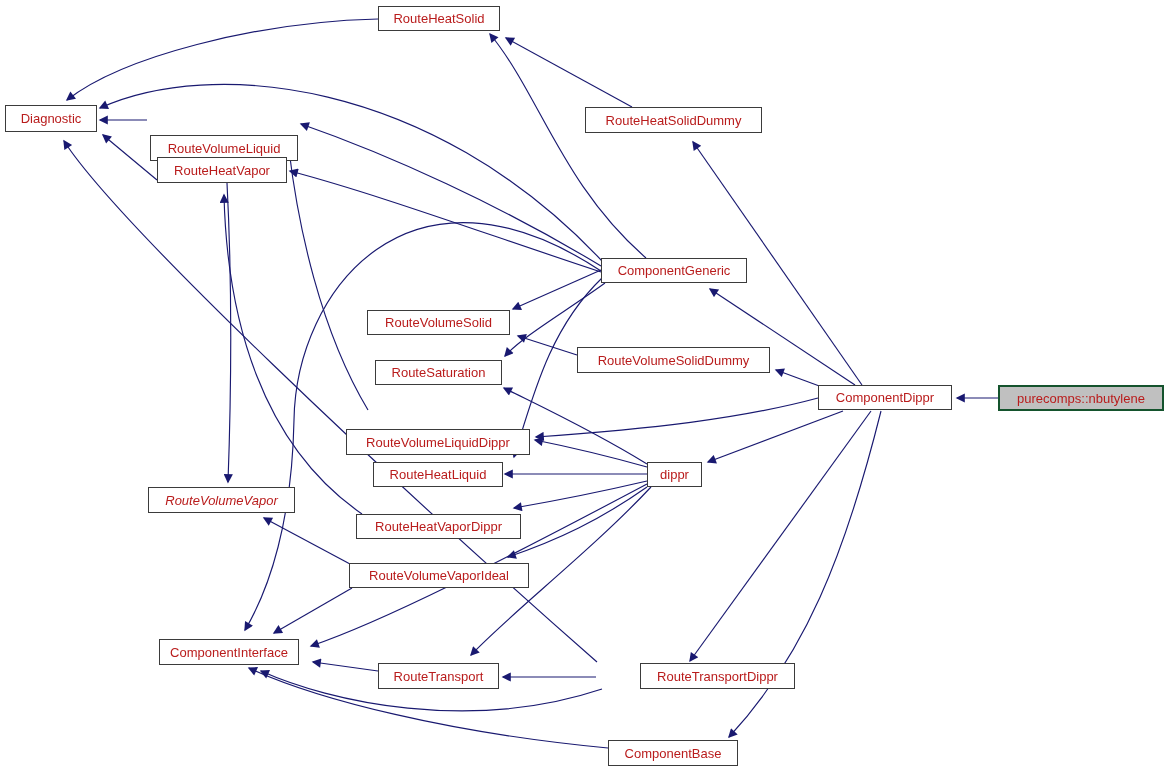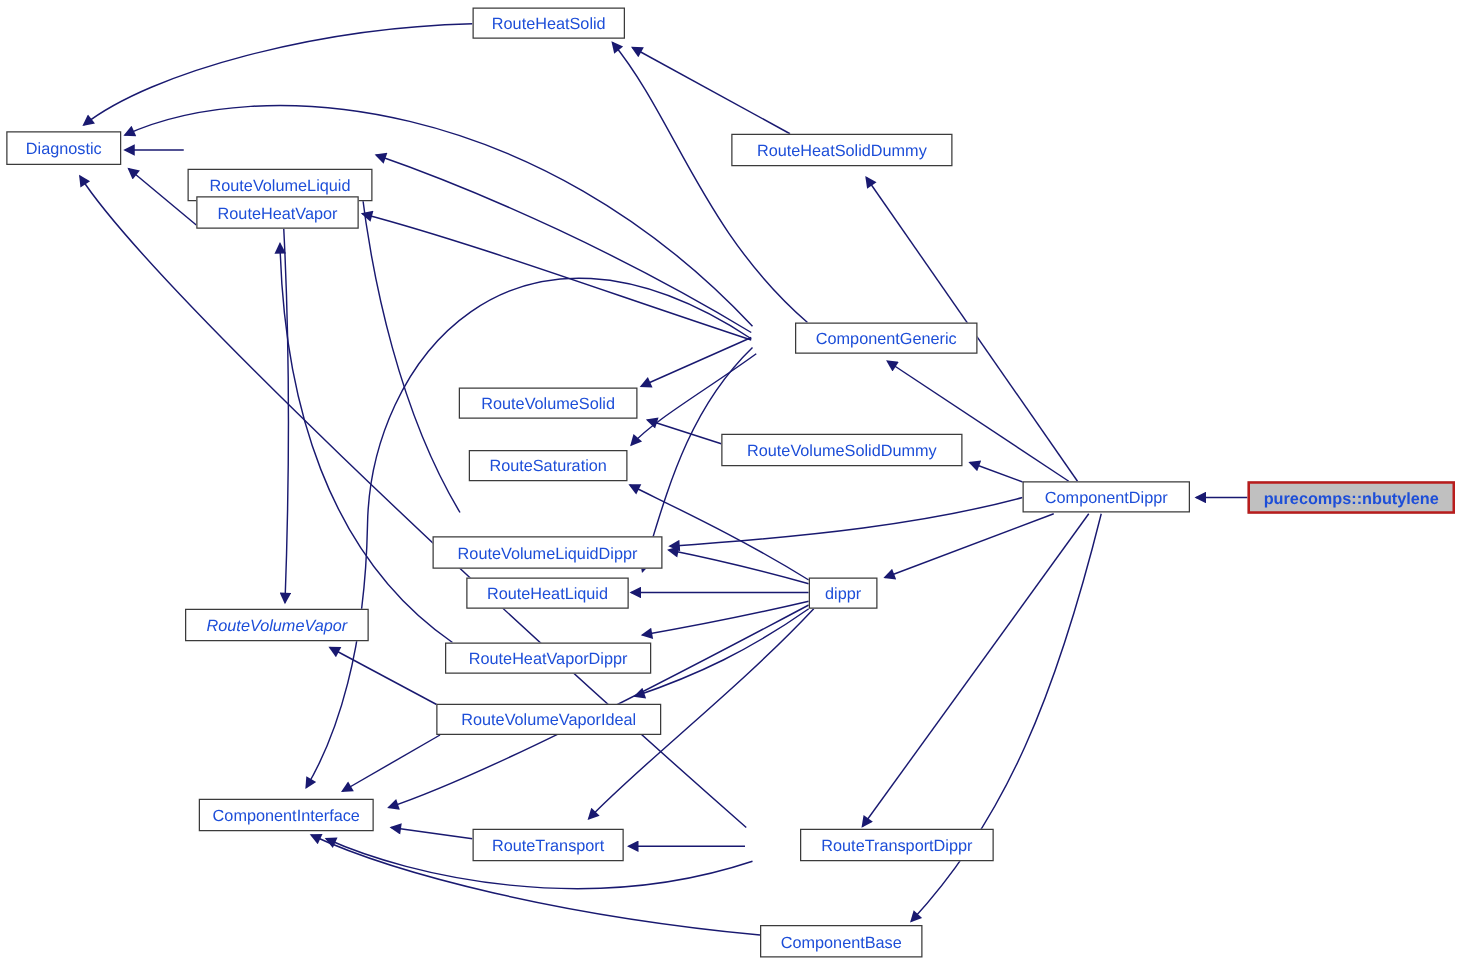--- a/index.html
+++ b/index.html
@@ -9,33 +9,32 @@
     background:#ffffff;
     font-family:"Liberation Sans","DejaVu Sans",sans-serif;
     overflow:hidden;
   }
   #edge-layer{position:absolute;left:0;top:0;width:1171px;height:772px;}
   .node{
     position:absolute;
     box-sizing:border-box;
     border:1px solid #3b3b3b;
     background:#ffffff;
-    color:#1d4ed8;
+    color:#b91c1c;
     font-size:13px;
     line-height:1;
     display:flex;
     align-items:center;
     justify-content:center;
     white-space:nowrap;
     cursor:pointer;
   }
   .node.highlight{
     background:#c0c0c0;
-    border:2px solid #b91c1c;
-    font-weight:bold;
+    border:2px solid #14532d;
   }
   .edge{fill:none;stroke-width:1.15;}
 </style>
 </head>
 <body>
 
 <div id="graph-canvas">
   <svg id="edge-layer" width="1171" height="772" viewBox="0 0 1171 772" xmlns="http://www.w3.org/2000/svg">
     <defs>
       <marker id="arrow" viewBox="0 0 10 10" refX="8.5" refY="5" markerWidth="10.5" markerHeight="8" orient="auto">
@@ -82,21 +81,21 @@
         <path d="M602,689 C470,733 330,702 261,671" class="edge" stroke="#191970" marker-end="url(#arrow)"></path>
         <path d="M608,748 C450,733 318,700 249,668" class="edge" stroke="#191970" marker-end="url(#arrow)"></path>
       </g>
   </svg>
   <div id="node-layer">
       <div class="node" style="left: 378px; top: 6px; width: 122px; height: 25px;">RouteHeatSolid</div>
       <div class="node" style="left: 5px; top: 105px; width: 92px; height: 27px;">Diagnostic</div>
       <div class="node" style="left: 150px; top: 107px; width: 148px; height: 26px; margin-top: 28px;">RouteVolumeLiquid</div>
       <div class="node" style="left: 157px; top: 157px; width: 130px; height: 26px;">RouteHeatVapor</div>
       <div class="node" style="left: 585px; top: 107px; width: 177px; height: 26px;">RouteHeatSolidDummy</div>
-      <div class="node" style="left: 601px; top: 258px; width: 146px; height: 25px; margin-left: 35px;">ComponentGeneric</div>
+      <div class="node" style="left: 601px; top: 258px; width: 146px; height: 25px;">ComponentGeneric</div>
       <div class="node" style="left: 367px; top: 310px; width: 143px; height: 25px;">RouteVolumeSolid</div>
       <div class="node" style="left: 375px; top: 360px; width: 127px; height: 25px;">RouteSaturation</div>
       <div class="node" style="left: 577px; top: 347px; width: 193px; height: 26px;">RouteVolumeSolidDummy</div>
       <div class="node" style="left: 818px; top: 385px; width: 134px; height: 25px;">ComponentDippr</div>
       <div class="node highlight" style="left: 998px; top: 385px; width: 166px; height: 26px;">purecomps::nbutylene</div>
       <div class="node" style="left: 346px; top: 410px; width: 184px; height: 26px; margin-top: 19px;">RouteVolumeLiquidDippr</div>
       <div class="node" style="left: 373px; top: 462px; width: 130px; height: 25px;">RouteHeatLiquid</div>
       <div class="node" style="left: 647px; top: 462px; width: 55px; height: 25px;">dippr</div>
       <div class="node" style="left: 148px; top: 487px; width: 147px; height: 26px; font-style: italic;">RouteVolumeVapor</div>
       <div class="node" style="left: 356px; top: 514px; width: 165px; height: 25px;">RouteHeatVaporDippr</div>

